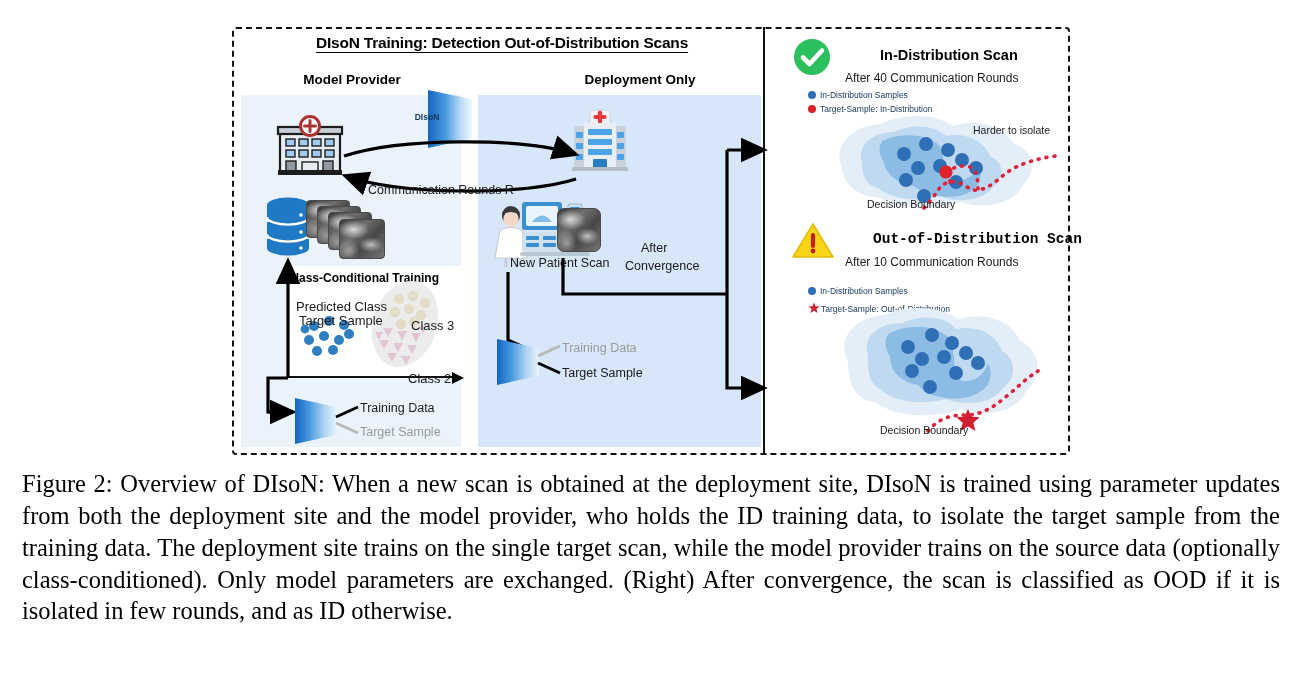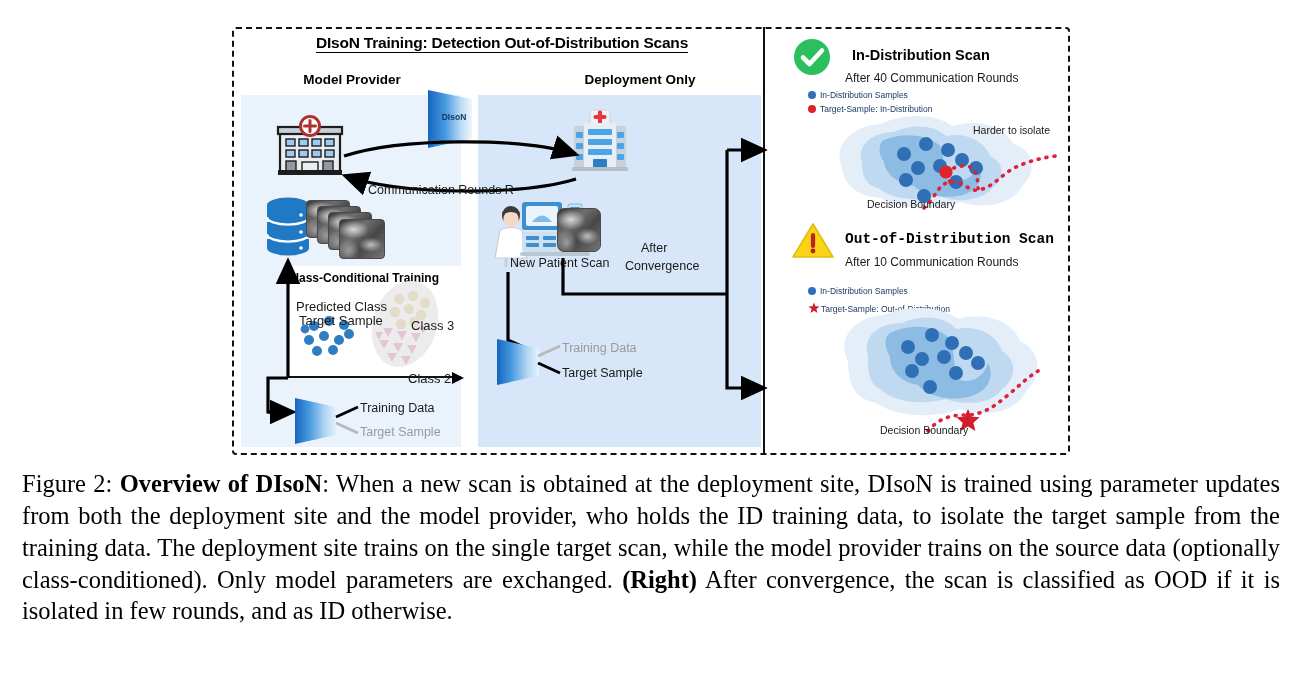--- a/index.html
+++ b/index.html
@@ -75,47 +75,47 @@
     position:absolute;
     background:linear-gradient(90deg,#1565c0 0%,#4a9ae0 35%,#aed4f2 70%,#e9f4fd 100%);
     border:1.5px solid #0d47a1;
   }
   #trap-disons{
     left:428px;top:90px;width:44px;height:58px;
     clip-path:polygon(0% 0%,100% 16%,100% 84%,0% 100%);
     background:linear-gradient(90deg,#1565c0 0%,#4a9ae0 40%,#bcdcf5 75%,#eef7fd 100%);
     border:none;
   }
-  #trap-disons-label{position:absolute;left:436px;top:112px;width:36px;text-align:center;
+  #trap-disons-label{position:absolute;left:409px;top:112px;width:36px;text-align:center;
     font-size:8.5px;font-weight:bold;color:#12365e;}
   #trap-provider{
     left:295px;top:398px;width:42px;height:46px;
     clip-path:polygon(0% 0%,100% 20%,100% 80%,0% 100%);border:none;
   }
   #trap-deploy{
     left:497px;top:339px;width:42px;height:46px;
     clip-path:polygon(0% 0%,100% 20%,100% 80%,0% 100%);border:none;
   }
 
   
-  .rp-title{position:absolute;font-size:14.5px;font-weight:bold;color:#000;}
+  .rp-title{position:absolute;font-size:14.5px;font-weight:bold;color:#000;margin-left:28px;}
   .rp-sub{position:absolute;font-size:12px;color:#1a1a1a;}
   .legend-row{position:absolute;font-size:8.5px;color:#14365c;white-space:nowrap;}
   .legend-dot{display:inline-block;width:8px;height:8px;border-radius:50%;
     vertical-align:-1px;margin-right:4px;}
 
   svg{display:block;overflow:visible;}
 
   
   #caption{
     position:absolute;left:22px;top:468px;width:1258px;
     font-family:"Liberation Serif",serif;font-size:24.5px;line-height:1.30;
     color:#000;text-align:justify;text-justify:inter-word;
   }
-  #caption b{font-weight:bold;}
+  #caption b{font-weight:normal;}
 </style>
 </head>
 <body>
 
 <div id="figure-frame"></div>
 <div id="panel-divider"></div>
 
 <div id="provider-panel"></div>
 <div id="deployment-panel"></div>
 

